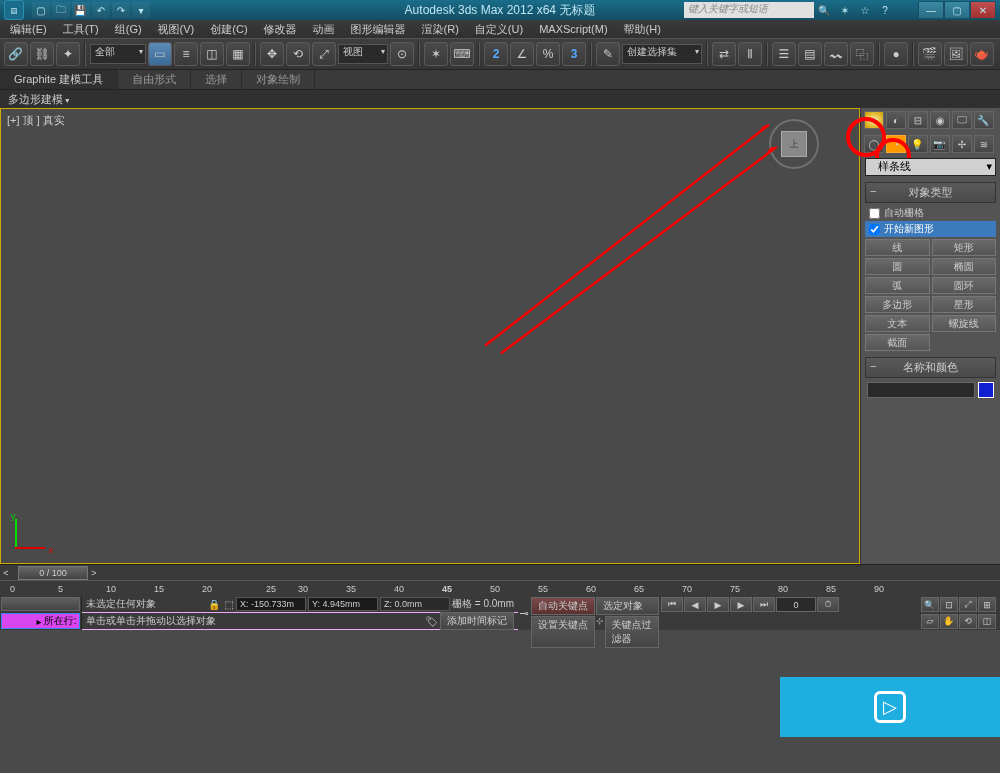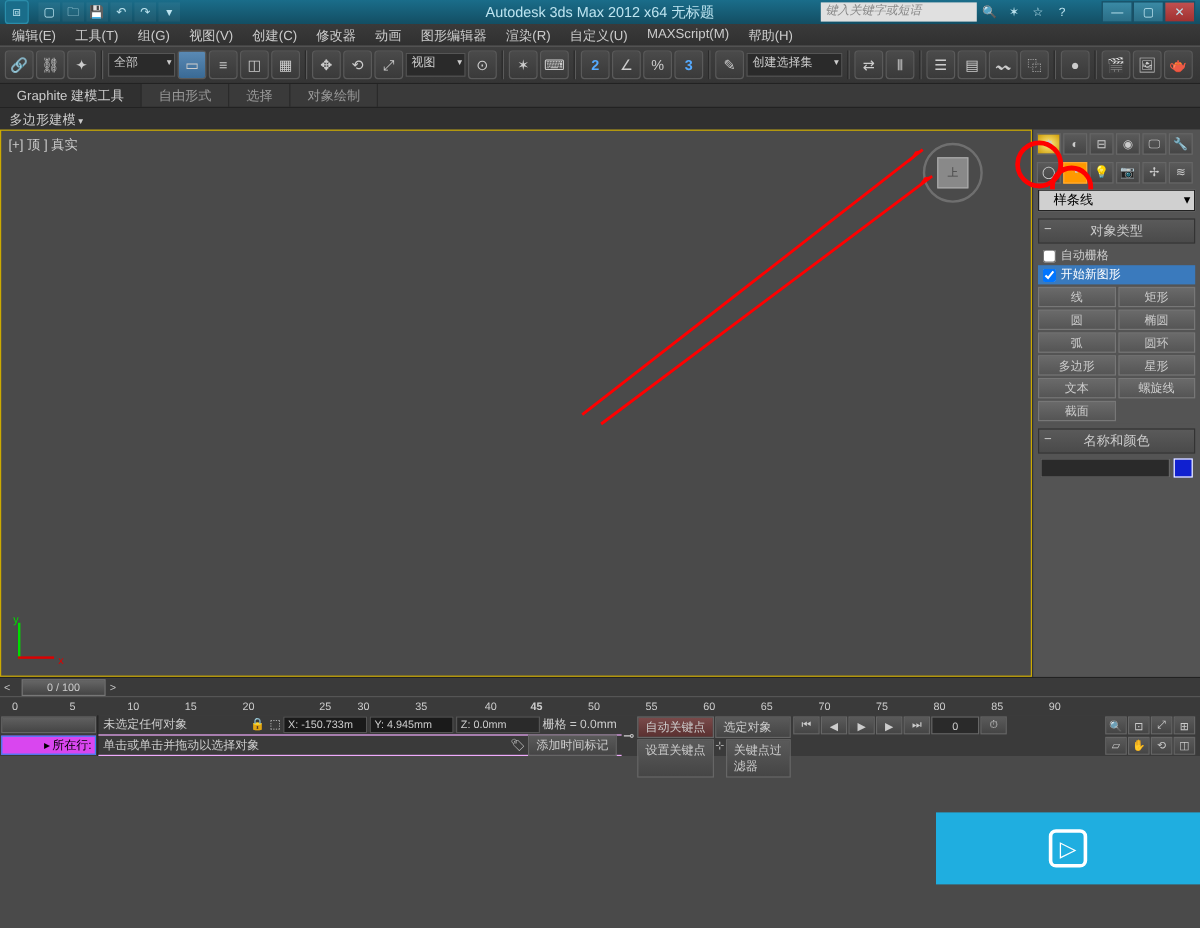--- a/index.html
+++ b/index.html
@@ -313,21 +313,21 @@
 
 <div class="ruler" id="ruler">
     <span class="tick" style="left: 10px;">0</span>
     <span class="tick" style="left: 58px;">5</span>
     <span class="tick" style="left: 106px;">10</span>
     <span class="tick" style="left: 154px;">15</span>
     <span class="tick" style="left: 202px;">20</span>
     <span class="tick" style="left: 266px;">25</span>
     <span class="tick" style="left: 298px;">30</span>
     <span class="tick" style="left: 346px;">35</span>
-    <span class="tick" style="left: 404px; text-align: right;">40</span>
+    <span class="tick" style="left: 394px; text-align: right;">40</span>
     <span class="tick" style="left: 442px; font-weight: bold;">45</span>
     <span class="tick" style="left: 490px;">50</span>
     <span class="tick" style="left: 538px;">55</span>
     <span class="tick" style="left: 586px;">60</span>
     <span class="tick" style="left: 634px;">65</span>
     <span class="tick" style="left: 682px;">70</span>
     <span class="tick" style="left: 730px;">75</span>
     <span class="tick" style="left: 778px;">80</span>
     <span class="tick" style="left: 826px;">85</span>
     <span class="tick" style="left: 874px;">90</span>

